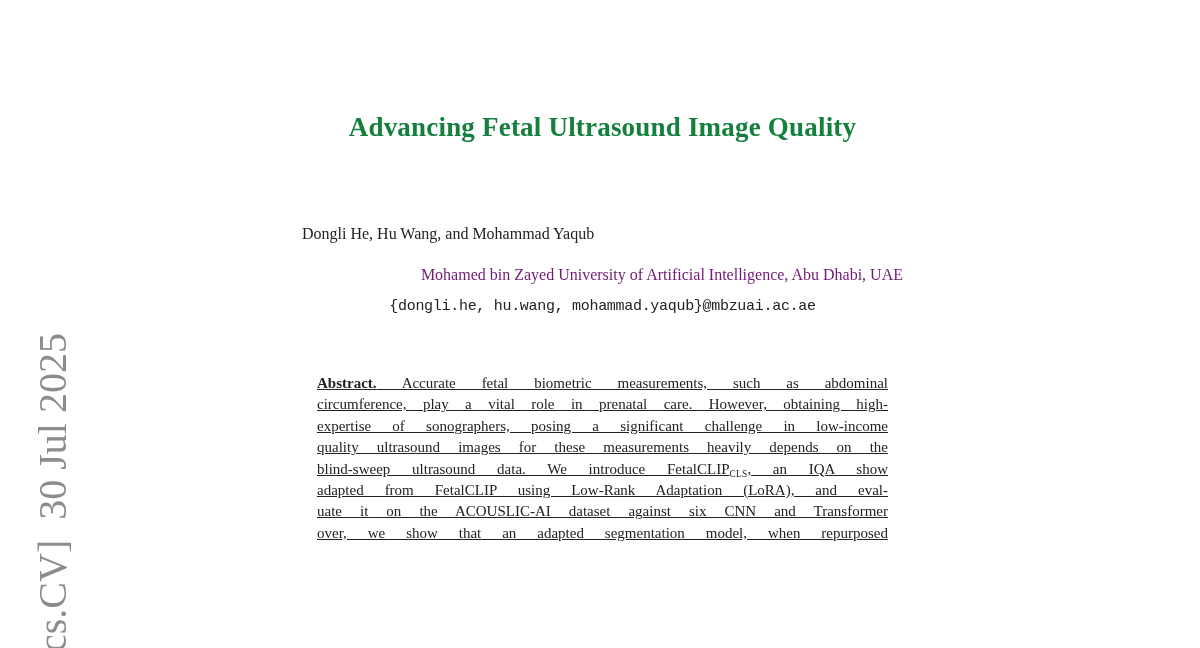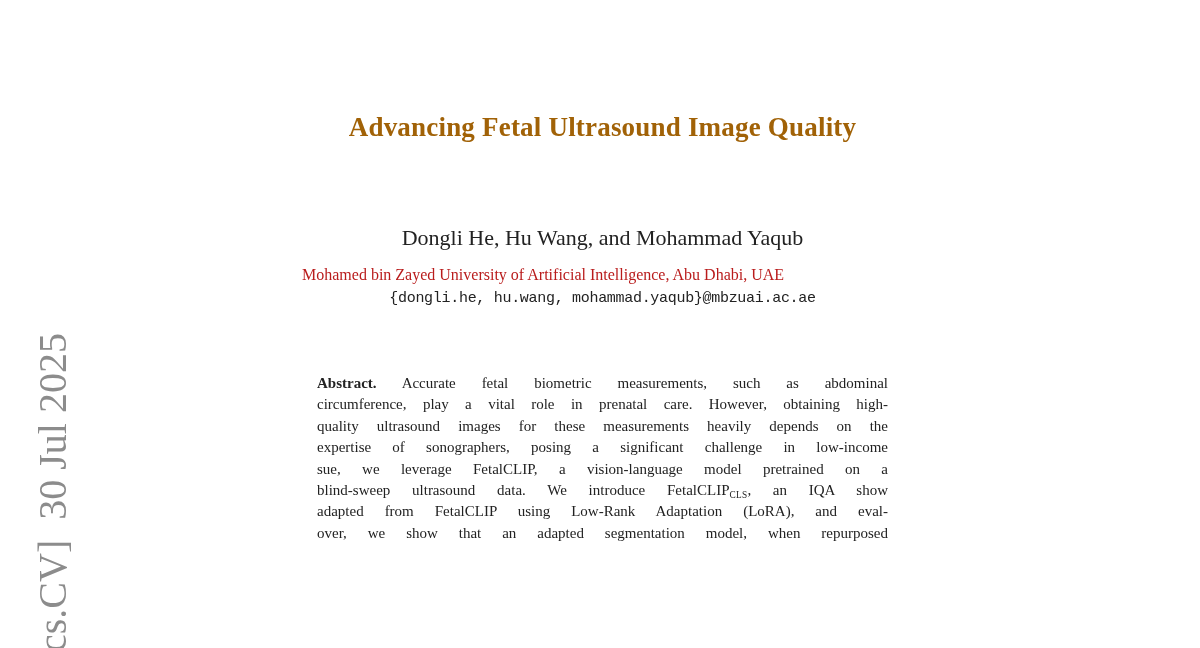--- a/index.html
+++ b/index.html
@@ -41,47 +41,47 @@
 
   .paper-title {
     position: absolute;
     top: 110px;
     left: 0;
     width: 100%;
     text-align: center;
     font-size: 27px;
     font-weight: bold;
     line-height: 35px;
-    color: #a16207;
+    color: #15803d;
     letter-spacing: 0.2px;
   }
 
   .authors {
     position: absolute;
     top: 225px;
     left: 0;
     width: 100%;
-    text-align: center;
-    font-size: 22px;
+    text-align: left;
+    font-size: 16px;
     color: #222222;
   }
 
   .affiliation {
     position: absolute;
     top: 266px;
     left: 0;
     width: 100%;
-    text-align: left;
+    text-align: right;
     font-size: 16px;
-    color: #b91c1c;
+    color: #701a75;
   }
 
   .email {
     position: absolute;
-    top: 290px;
+    top: 298px;
     left: 0;
     width: 100%;
     text-align: center;
     font-family: "Liberation Mono", monospace;
     font-size: 15px;
     color: #222222;
     letter-spacing: -0.3px;
   }
 
   .abstract {
@@ -93,20 +93,21 @@
     color: #222222;
   }
 
   .abs-line {
     height: 21.4px;
     line-height: 21.4px;
     text-align: justify;
     text-align-last: justify;
     white-space: normal;
     overflow: visible;
+    text-decoration: underline;
   }
 
   .abs-line .b {
     font-weight: bold;
   }
 
   .abs-line sub {
     font-size: 0.62em;
     line-height: 0;
     vertical-align: -0.28em;
@@ -126,21 +127,21 @@
 
   <div class="authors">Dongli He, Hu Wang, and Mohammad Yaqub</div>
 
   <div class="affiliation">Mohamed bin Zayed University of Artificial Intelligence, Abu Dhabi, UAE</div>
 
   <div class="email">{dongli.he, hu.wang, mohammad.yaqub}@mbzuai.ac.ae</div>
 
   <div class="abstract">
       <div class="abs-line"><span class="b">Abstract.</span><span> Accurate fetal biometric measurements, such as abdominal</span></div>
       <div class="abs-line"><span>circumference, play a vital role in prenatal care. However, obtaining high-</span></div>
+      <div class="abs-line"><span>expertise of sonographers, posing a significant challenge in low-income</span></div>
       <div class="abs-line"><span>quality ultrasound images for these measurements heavily depends on the</span></div>
-      <div class="abs-line"><span>expertise of sonographers, posing a significant challenge in low-income</span></div>
-      <div class="abs-line"><span>sue, we leverage FetalCLIP, a vision-language model pretrained on a</span></div>
       <div class="abs-line"><span>blind-sweep ultrasound data. We introduce FetalCLIP</span><sub>CLS</sub><span>, an IQA show</span></div>
       <div class="abs-line"><span>adapted from FetalCLIP using Low-Rank Adaptation (LoRA), and eval-</span></div>
+      <div class="abs-line"><span>uate it on the ACOUSLIC-AI dataset against six CNN and Transformer</span></div>
       <div class="abs-line"><span>over, we show that an adapted segmentation model, when repurposed</span></div>
     </div>
 
 </div>
 
 </body></html>

